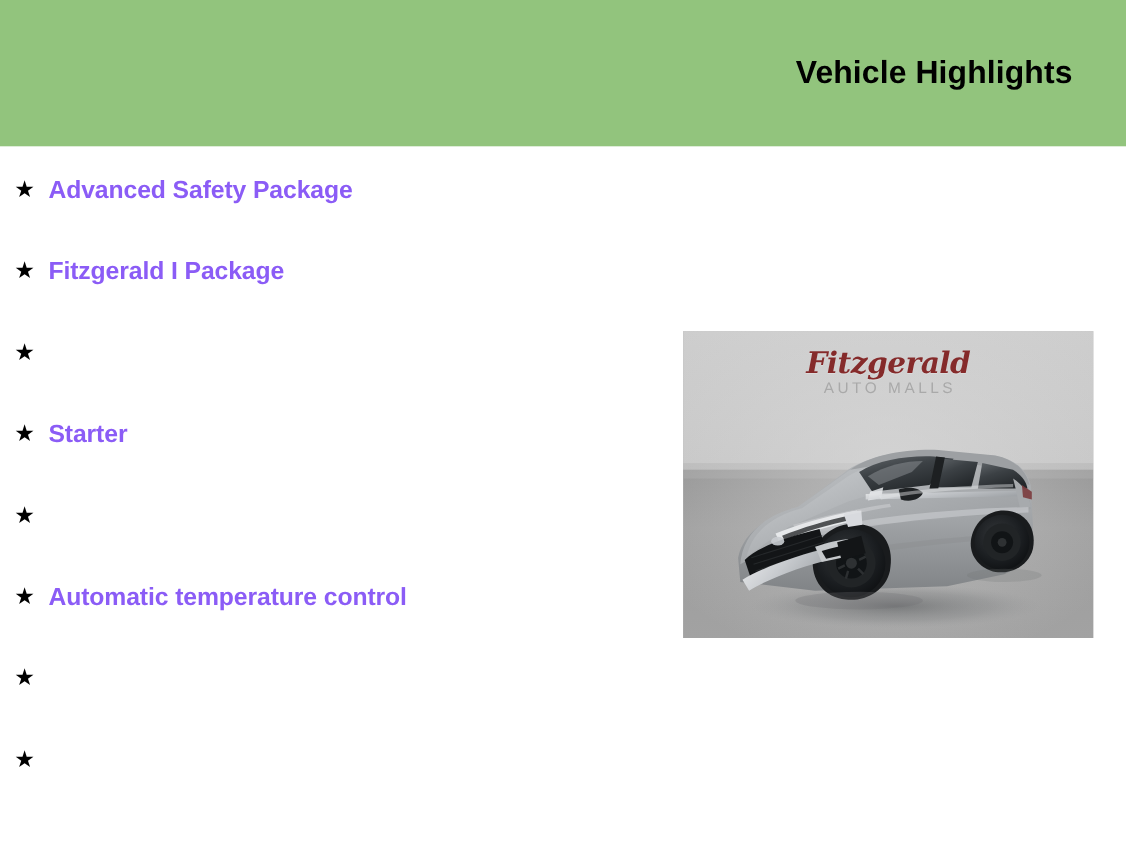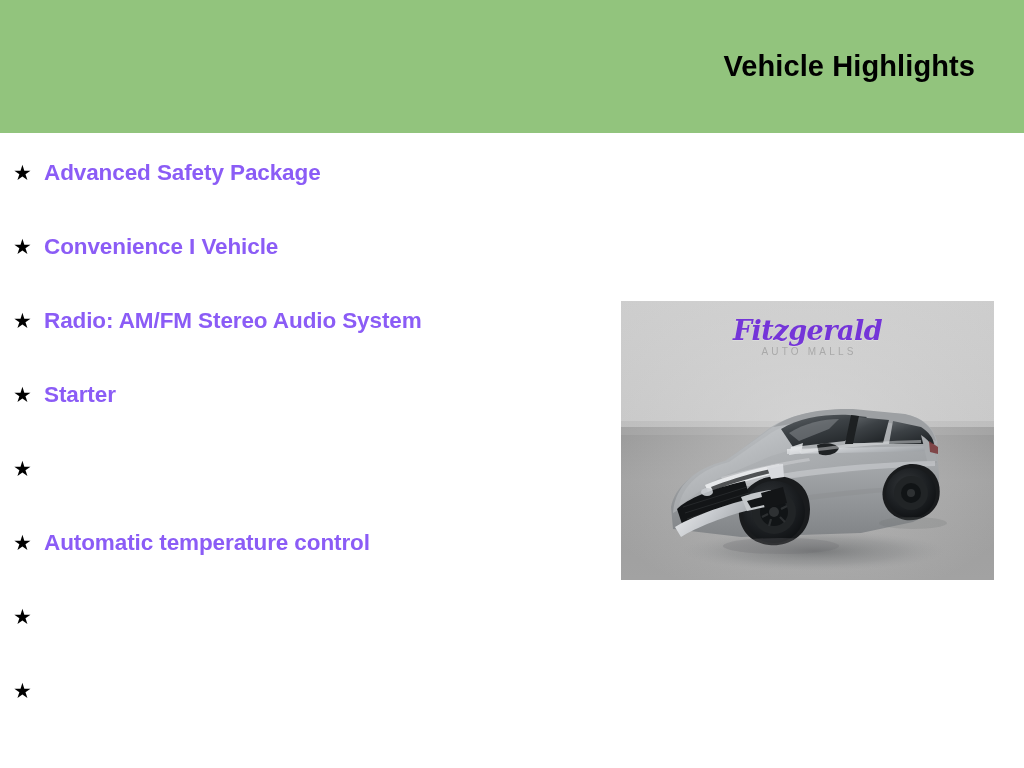--- a/index.html
+++ b/index.html
@@ -98,29 +98,29 @@
     text-align: center;
     pointer-events: none;
   }
   .watermark-main {
     display: block;
     font-family: "DejaVu Serif", serif;
     font-style: italic;
     font-weight: bold;
     font-size: 27px;
     line-height: 28px;
-    color: #6d28d9;
+    color: #7f1d1d;
     letter-spacing: -0.5px;
     opacity: 0.92;
     text-shadow: 0 1px 0 rgba(255,255,255,0.25);
   }
   .watermark-sub {
     display: block;
     font-family: "Liberation Sans", sans-serif;
-    font-size: 10px;
+    font-size: 14px;
     line-height: 14px;
     color: #a6a6a6;
     letter-spacing: 3.2px;
     padding-left: 3px;
     opacity: 0.92;
   }
 </style>
 </head>
 <body>
 
@@ -132,26 +132,25 @@
 
   <ul class="highlights-list">
 
     <li class="highlight-item">
       <span class="bullet-star">★</span>
       <span class="highlight-label">Advanced Safety Package</span>
     </li>
 
     <li class="highlight-item">
       <span class="bullet-star">★</span>
-      <span class="highlight-label">Convenience I Vehicle</span>
-    </li>
-
-    <li class="highlight-item">
-      <span class="bullet-star">★</span>
-      <span class="highlight-label">Radio: AM/FM Stereo Audio System</span>
+      <span class="highlight-label">Fitzgerald I Package</span>
+    </li>
+
+    <li class="highlight-item">
+      <span class="bullet-star">★</span>
     </li>
 
     <li class="highlight-item">
       <span class="bullet-star">★</span>
       <span class="highlight-label">Starter</span>
     </li>
 
     <li class="highlight-item">
       <span class="bullet-star">★</span>
     </li>

